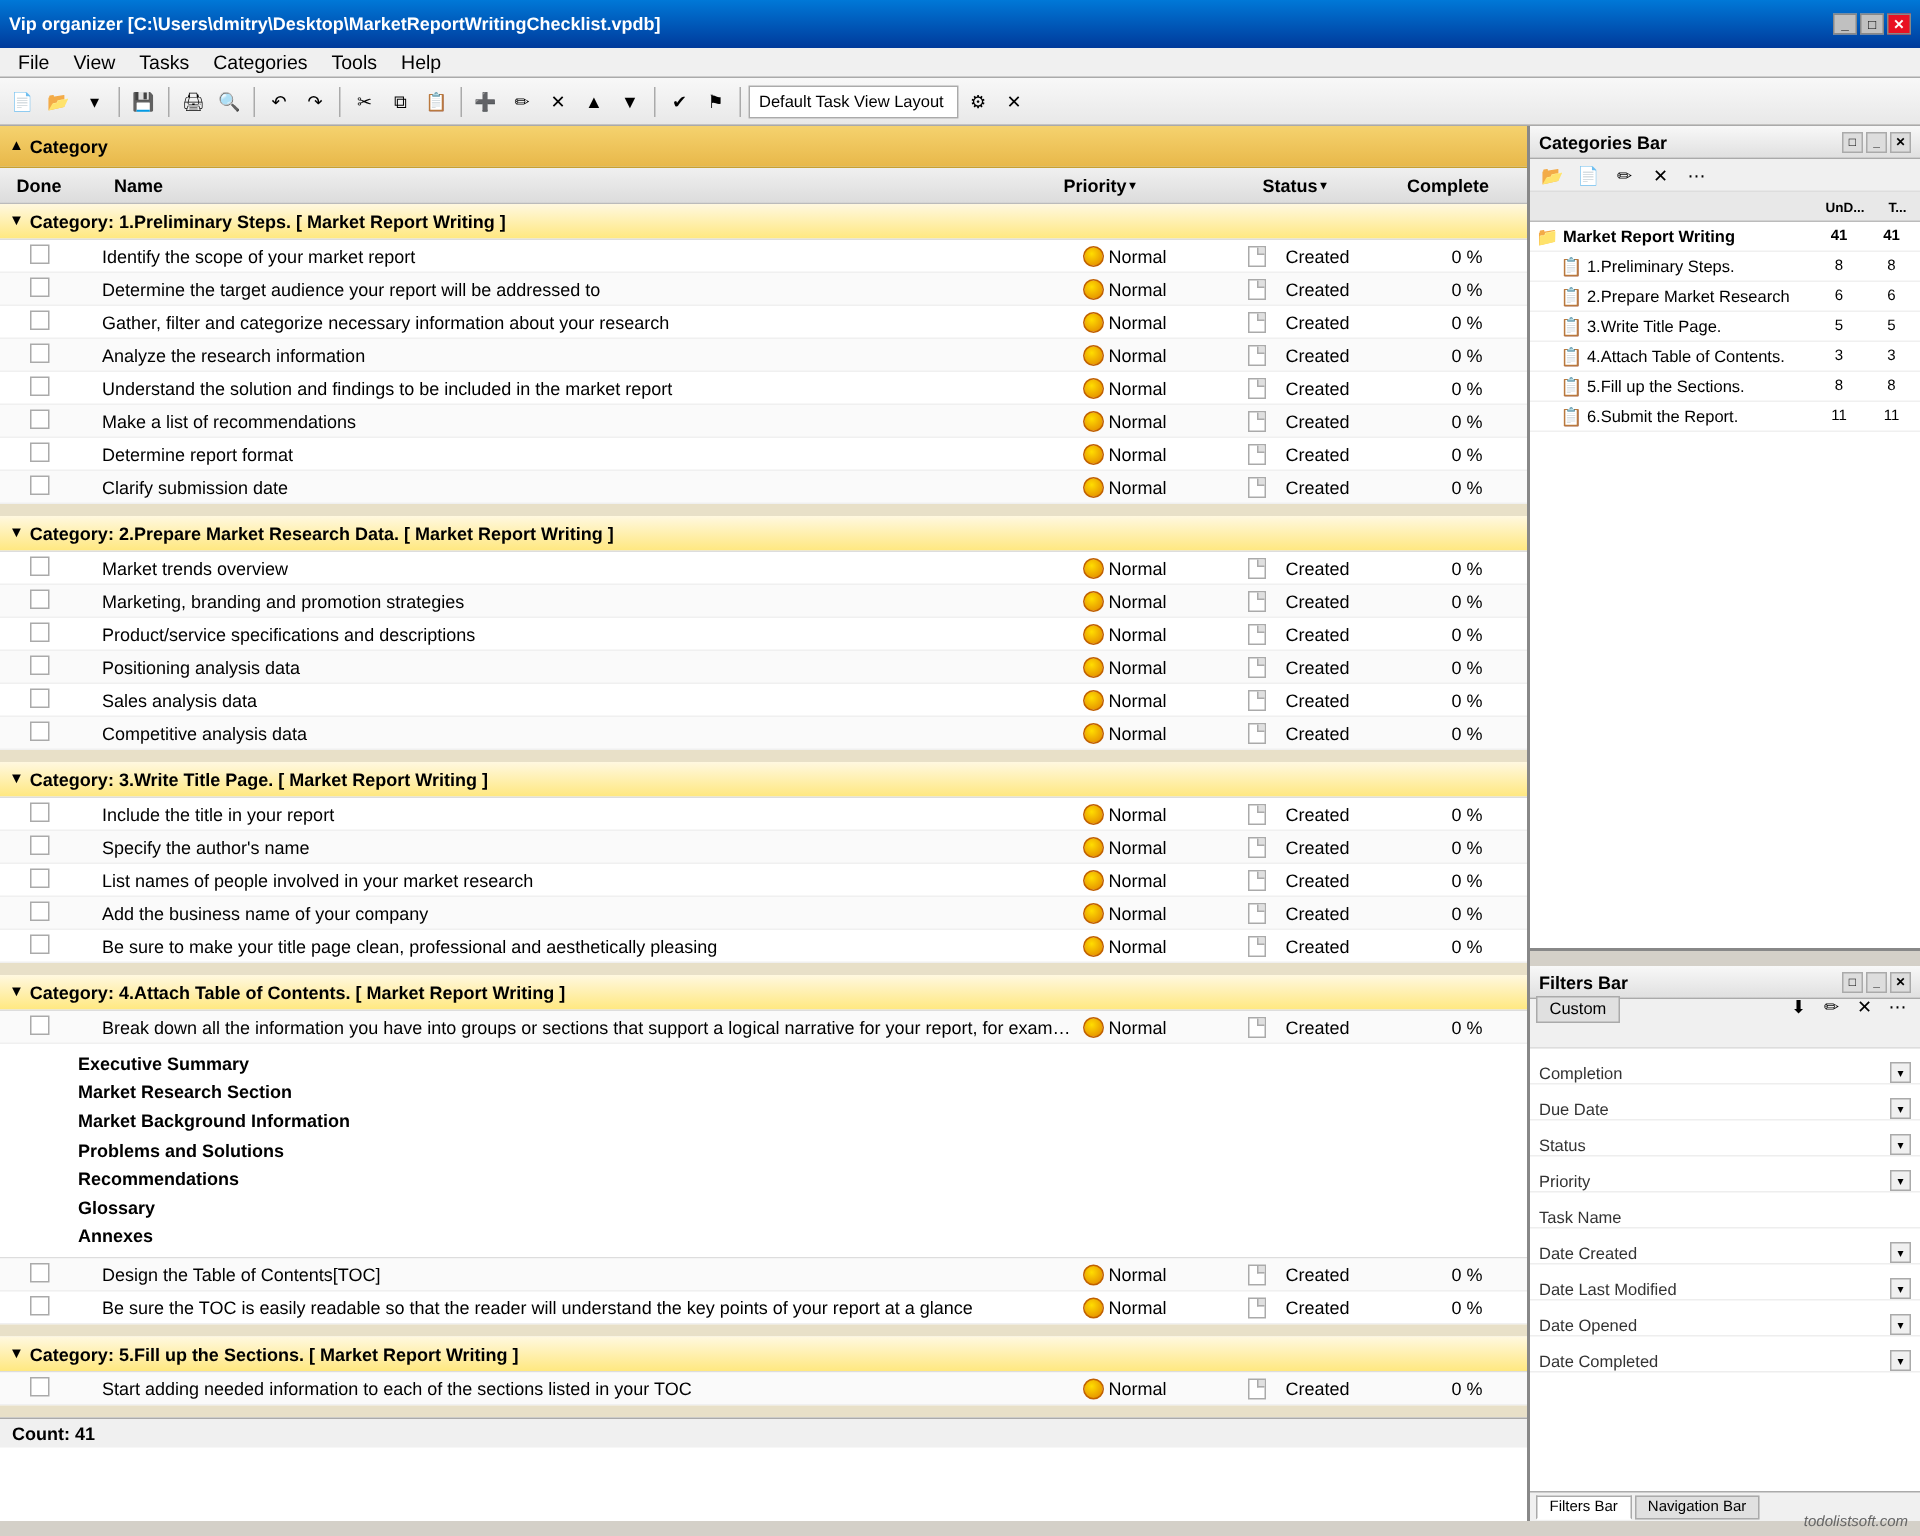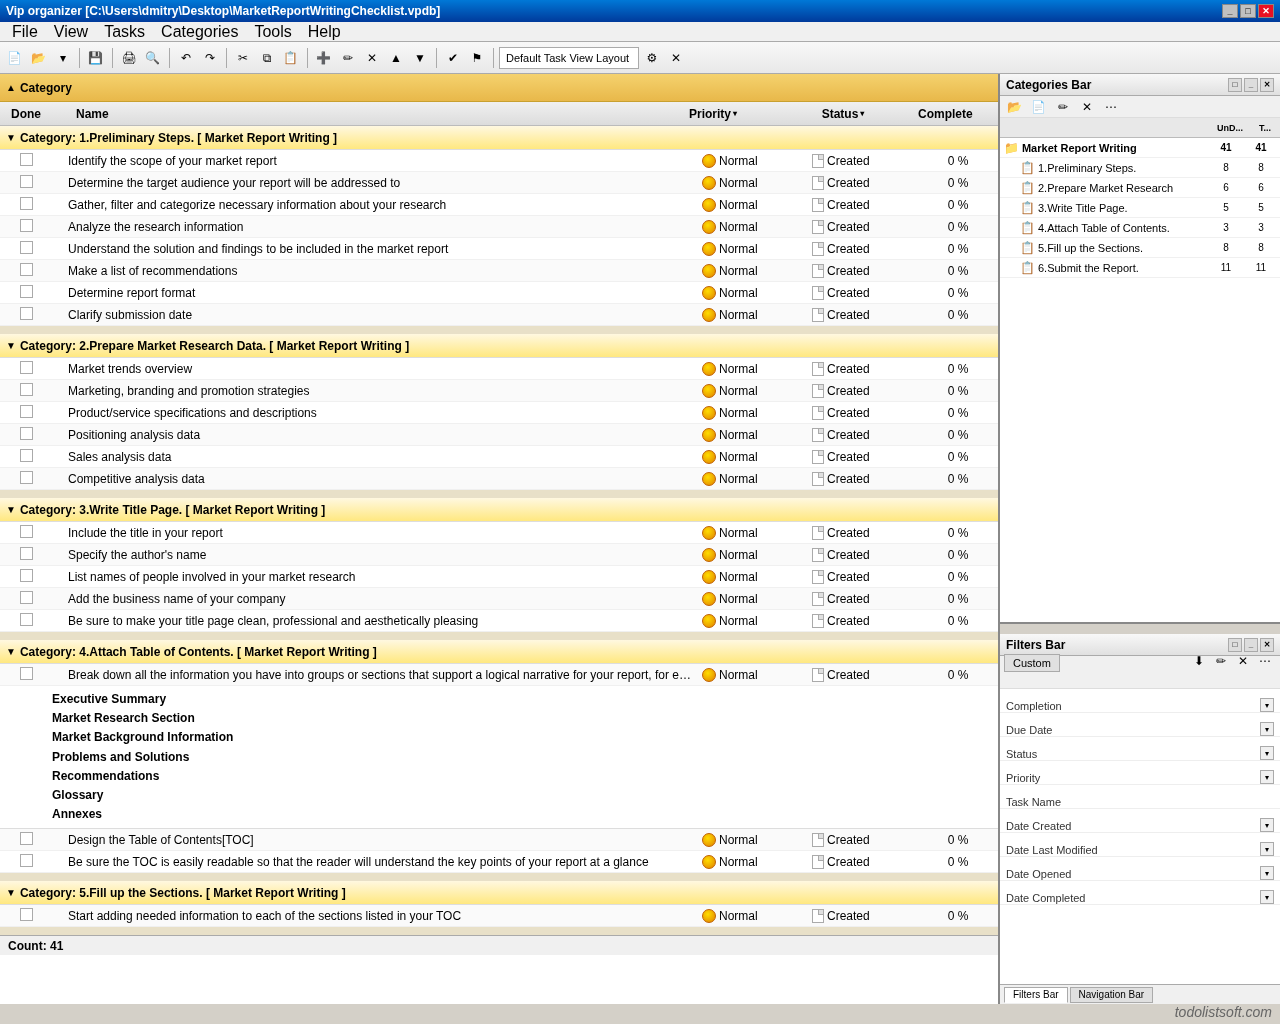--- a/index.html
+++ b/index.html
@@ -2,21 +2,21 @@
 <html><head>
   <meta charset="utf-8">
   <style>
     * { box-sizing: border-box; margin: 0; padding: 0; font-family: 'Segoe UI', Tahoma, Arial, sans-serif; font-size: 12px; }
     body { background: #d4d0c8; overflow: hidden; width: 1280px; height: 1024px; }
 
     
     #title-bar {
       background: linear-gradient(to bottom, #0078d7 0%, #003a9b 100%);
       color: white;
-      height: 22px;
+      height: 32px;
       display: flex;
       align-items: center;
       padding: 0 6px;
       font-size: 11px;
       font-weight: bold;
       justify-content: flex-end;
     }
     #title-bar .title-text { flex: 1; }
     #title-bar .win-controls { display: flex; gap: 2px; }
     #title-bar .win-btn {
@@ -34,21 +34,21 @@
       background: #f0f0f0;
       border-bottom: 1px solid #aaa;
       height: 20px;
       display: flex;
       align-items: center;
       padding: 0 4px;
     }
     .menu-item {
       padding: 2px 8px;
       cursor: pointer;
-      font-size: 16px;
+      font-size: 13px;
     }
 
     
     #toolbar {
       background: linear-gradient(to bottom, #f8f8f8, #e8e8e8);
       border-bottom: 1px solid #aaa;
       height: 32px;
       display: flex;
       align-items: center;
       padding: 0 4px;
@@ -127,21 +127,21 @@
       display: flex;
       align-items: center;
       height: 22px;
       border-bottom: 1px solid #f0f0f0;
     }
     .task-row:nth-child(odd) { background: #fafafa; }
 
     .task-done { width: 52px; text-align: center; flex-shrink: 0; }
     .task-name { flex: 1; padding: 0 4px; overflow: hidden; text-overflow: ellipsis; white-space: nowrap; margin-left: 12px; }
     .task-priority { width: 110px; text-align: left; flex-shrink: 0; padding: 0 4px; display: flex; align-items: center; gap: 3px; }
-    .task-status { width: 110px; text-align: left; flex-shrink: 0; padding: 0 4px; display: flex; align-items: center; gap: 3px; }
+    .task-status { width: 110px; text-align: left; flex-shrink: 0; padding: 0 4px; display: flex; align-items: center; gap: 13px; }
     .task-complete { width: 80px; text-align: center; flex-shrink: 0; }
 
     
     .cb { width: 13px; height: 13px; border: 1px solid #aaa; background: white; display: inline-block; cursor: pointer; }
 
     
     .pri-icon { width: 14px; height: 14px; border-radius: 50%; background: radial-gradient(circle at 40% 35%, #ffdd00, #e08000); border: 1px solid #c06000; flex-shrink: 0; }
 
     
     .status-icon { width: 12px; height: 14px; background: white; border: 1px solid #aaa; display: inline-flex; align-items: center; justify-content: center; flex-shrink: 0; font-size: 7px; position: relative; }
@@ -175,21 +175,21 @@
       height: 20px;
       display: flex;
       align-items: center;
       padding: 0 8px;
       font-size: 11px;
       font-weight: bold;
     }
 
     
     #right-pane {
-      width: 280px;
+      width: 260px;
       display: flex;
       flex-direction: column;
       gap: 10px;
     }
 
     
     #categories-bar {
       background: white;
       border-bottom: 2px solid #888;
       flex: 1;
@@ -328,21 +328,21 @@
     ::-webkit-scrollbar-thumb { background: #c0c0c0; border: 1px solid #888; }
 
     
     #task-pane::-webkit-scrollbar { width: 14px; }
 
     
     #branding {
       position: absolute;
       bottom: 4px;
       right: 8px;
-      font-size: 14px;
+      font-size: 10px;
       color: #666;
       font-style: italic;
     }
   </style>
 </head>
 <body>
 
 <div id="title-bar">
   <span class="title-text">Vip organizer [C:\Users\dmitry\Desktop\MarketReportWritingChecklist.vpdb]</span>
   <div class="win-controls">

